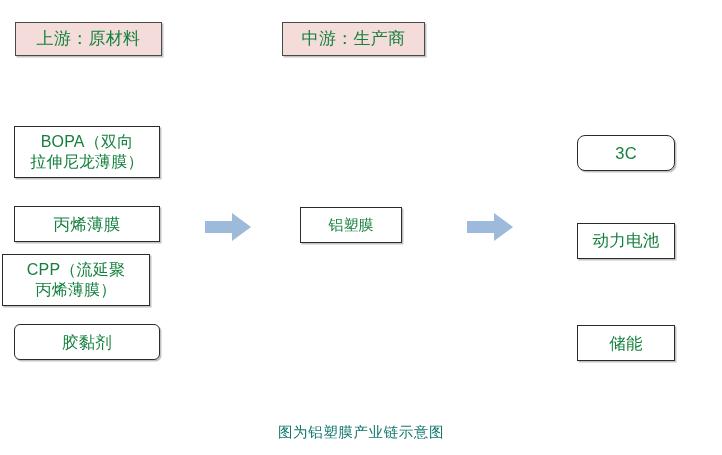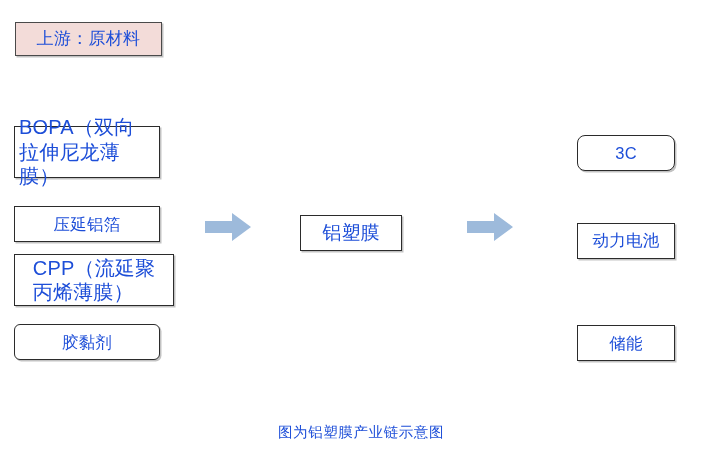--- a/index.html
+++ b/index.html
@@ -19,75 +19,75 @@
     left: 0; top: 0;
     width: 722px;
     height: 455px;
   }
   .box {
     position: absolute;
     box-sizing: border-box;
     display: flex;
     align-items: center;
     justify-content: center;
-    text-align: left;
-    color: #1d4ed8;
+    text-align: center;
+    color: #15803d;
     background: #ffffff;
     border: 1.4px solid #2b2b2b;
     box-shadow: 1.5px 1.5px 0 rgba(120,120,120,0.45);
     line-height: 1.22;
     white-space: pre-line;
   }
   .header-box {
     background: #f3dcd9;
     border: 1.4px solid #4a4a4a;
     font-size: 17px;
     letter-spacing: 0.3px;
   }
   .stage-box {
     font-size: 16.5px;
     letter-spacing: 0.2px;
   }
   .stage-box.two-line {
-    font-size: 20px;
+    font-size: 16px;
     padding: 0 4px;
   }
   .mid-box {
-    font-size: 19px;
-    margin-top: 8px;
+    font-size: 15px;
   }
   .arrow {
     position: absolute;
   }
   .arrow svg { display: block; }
   .caption {
     position: absolute;
     width: 100%;
     left: 0;
     text-align: center;
-    color: #1d4ed8;
+    color: #0f766e;
     font-size: 14.5px;
     letter-spacing: 0.6px;
   }
 </style>
 </head>
 <body>
 
 <div id="diagram">
 
   <div class="box header-box" style="left:15px; top:22px; width:147px; height:34px;">上游：原材料</div>
 
+  <div class="box header-box" style="left:282px; top:22px; width:143px; height:34px;">中游：生产商</div>
 
 
   <div class="box stage-box two-line" style="left:14px; top:126px; width:146px; height:52px;">BOPA（双向
 拉伸尼龙薄膜）</div>
 
-  <div class="box stage-box" style="left:14px; top:206px; width:146px; height:36px;">压延铝箔</div>
+  <div class="box stage-box" style="left:14px; top:206px; width:146px; height:36px;">丙烯薄膜</div>
 
-  <div class="box stage-box two-line" style="left:14px; top:254px; width:160px; height:52px;">CPP（流延聚
+  <div class="box stage-box two-line" style="left:2px; top:254px; width:148px; height:52px;">CPP（流延聚
 丙烯薄膜）</div>
 
   <div class="box stage-box" style="left:14px; top:324px; width:146px; height:36px;border-radius:6px;">胶黏剂</div>
 
   <div class="arrow" style="left:205px; top:213px;">
     <svg width="46" height="28" viewBox="0 0 46 28" aria-hidden="true">
       <polygon points="0,8 27,8 27,0 46,14 27,28 27,20 0,20" fill="#9dbadb"></polygon>
     </svg>
   </div>
 

